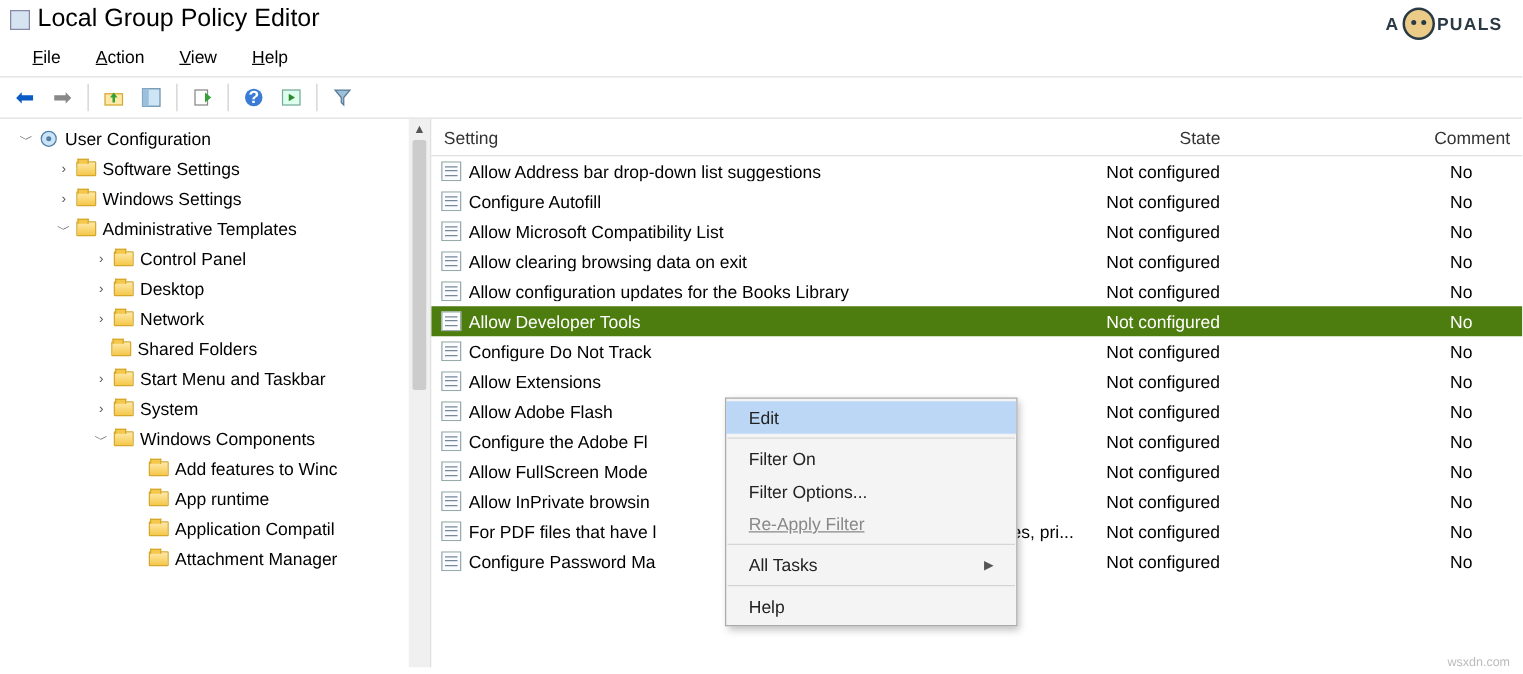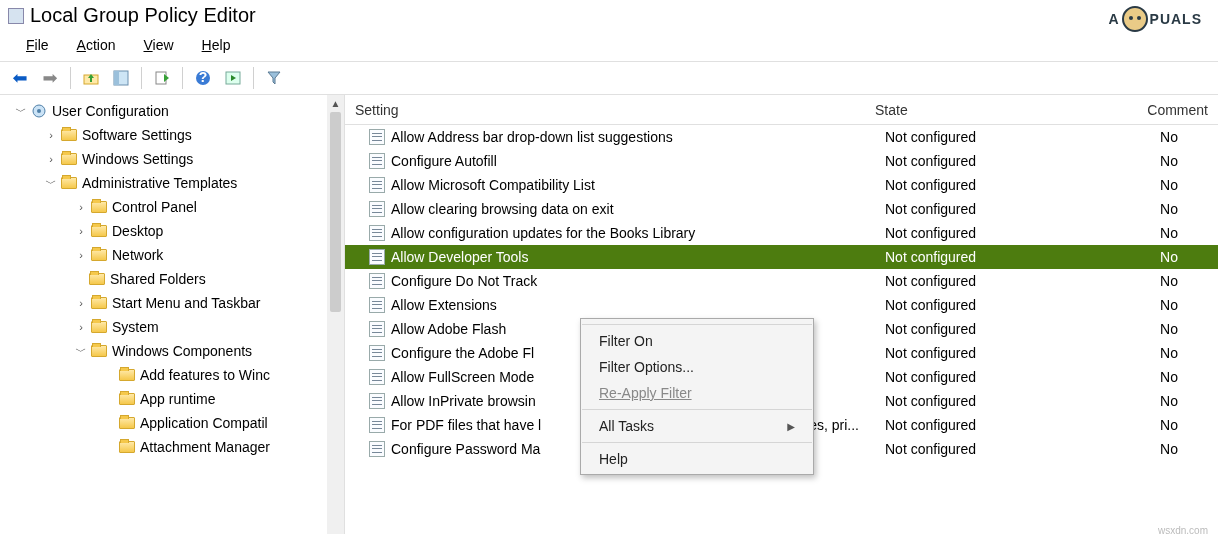--- a/index.html
+++ b/index.html
@@ -31,26 +31,26 @@
 .tree .exp { width: 14px; text-align: center; color: #555; font-size: 11px; margin-right: 2px; }
 .tree .icon { width: 18px; height: 16px; margin-right: 4px; display: inline-flex; align-items:center; justify-content:center; }
 .folder-ic { width: 16px; height: 12px; background: linear-gradient(#ffe9a8,#f5c84b); border: 1px solid #d5a82e; border-radius: 1px; position: relative; }
 .folder-ic:before { content:""; position:absolute; top:-3px; left:0; width:7px; height:3px; background:#f5c84b; border:1px solid #d5a82e; border-bottom:none; }
 .gear-ic { width:16px; height:16px; display:inline-flex; align-items:center; justify-content:center; }
 
 .list-pane { flex: 1; display: flex; flex-direction: column; position: relative; }
 .list-header { display: flex; border-bottom: 1px solid #e0e0e0; height: 30px; align-items: center; }
 .list-header .col { padding: 4px 10px; color: #333; white-space: nowrap; }
 .col-setting { width: 520px; flex-shrink:0; text-align:left; }
-.col-state { width: 190px; flex-shrink:0; }
+.col-state { width: 190px; flex-shrink:0; text-align:center; }
 .col-comment { flex: 1; text-align:right; padding-right: 30px; }
 
 .list-body { flex: 1; overflow: hidden; }
 .list-row { display: flex; align-items: center; height: 24px; cursor: default; }
-.list-row .cell-setting { width: 520px; display: flex; align-items: flex-start; padding-left: 24px; white-space: nowrap; overflow: hidden; }
+.list-row .cell-setting { width: 520px; display: flex; align-items: flex-start; padding-left: 8px; white-space: nowrap; overflow: hidden; }
 .list-row .cell-state { width: 190px; text-align: left; padding-left: 20px; white-space: nowrap; }
 .list-row .cell-comment { flex: 1; text-align: right; padding-right: 40px; }
 .list-row.selected { background: #4d7c0f; color: #fff; }
 .policy-ic { width: 16px; height: 16px; border: 1px solid #9aa; background: #fafcff; margin-right: 6px; display: inline-flex; flex-direction: column; justify-content: space-around; padding: 2px; flex-shrink:0; }
 .policy-ic span { height: 1px; background: #789; display:block; }
 
 .context-menu { position: absolute; left: 580px; top: 318px; width: 234px; background: #f4f4f4; border: 1px solid #aaa; box-shadow: 2px 3px 6px rgba(0,0,0,0.25); z-index: 50; padding: 2px 0; }
 .context-menu .cm-item { padding: 5px 18px; cursor: default; color: #222; display:flex; justify-content:space-between; align-items:center; }
 .context-menu .cm-item.highlight { background: #bcd7f5; }
 .context-menu .cm-item.disabled { color: #888; text-decoration: underline; }
@@ -451,20 +451,23 @@
             <span>Configure Password Ma</span>
           </div>
           <div class="cell-state">Not configured</div>
           <div class="cell-comment">No</div>
         </div>
       </div>
   </div>
 </div>
 
 <div class="context-menu">
+  <div class="cm-item highlight">
+      <span>Edit</span>
+    </div>
   <div class="cm-sep"></div>
   <div class="cm-item">
       <span>Filter On</span>
     </div>
   <div class="cm-item">
       <span>Filter Options...</span>
     </div>
   <div class="cm-item disabled">
       <span>Re-Apply Filter</span>
     </div>

